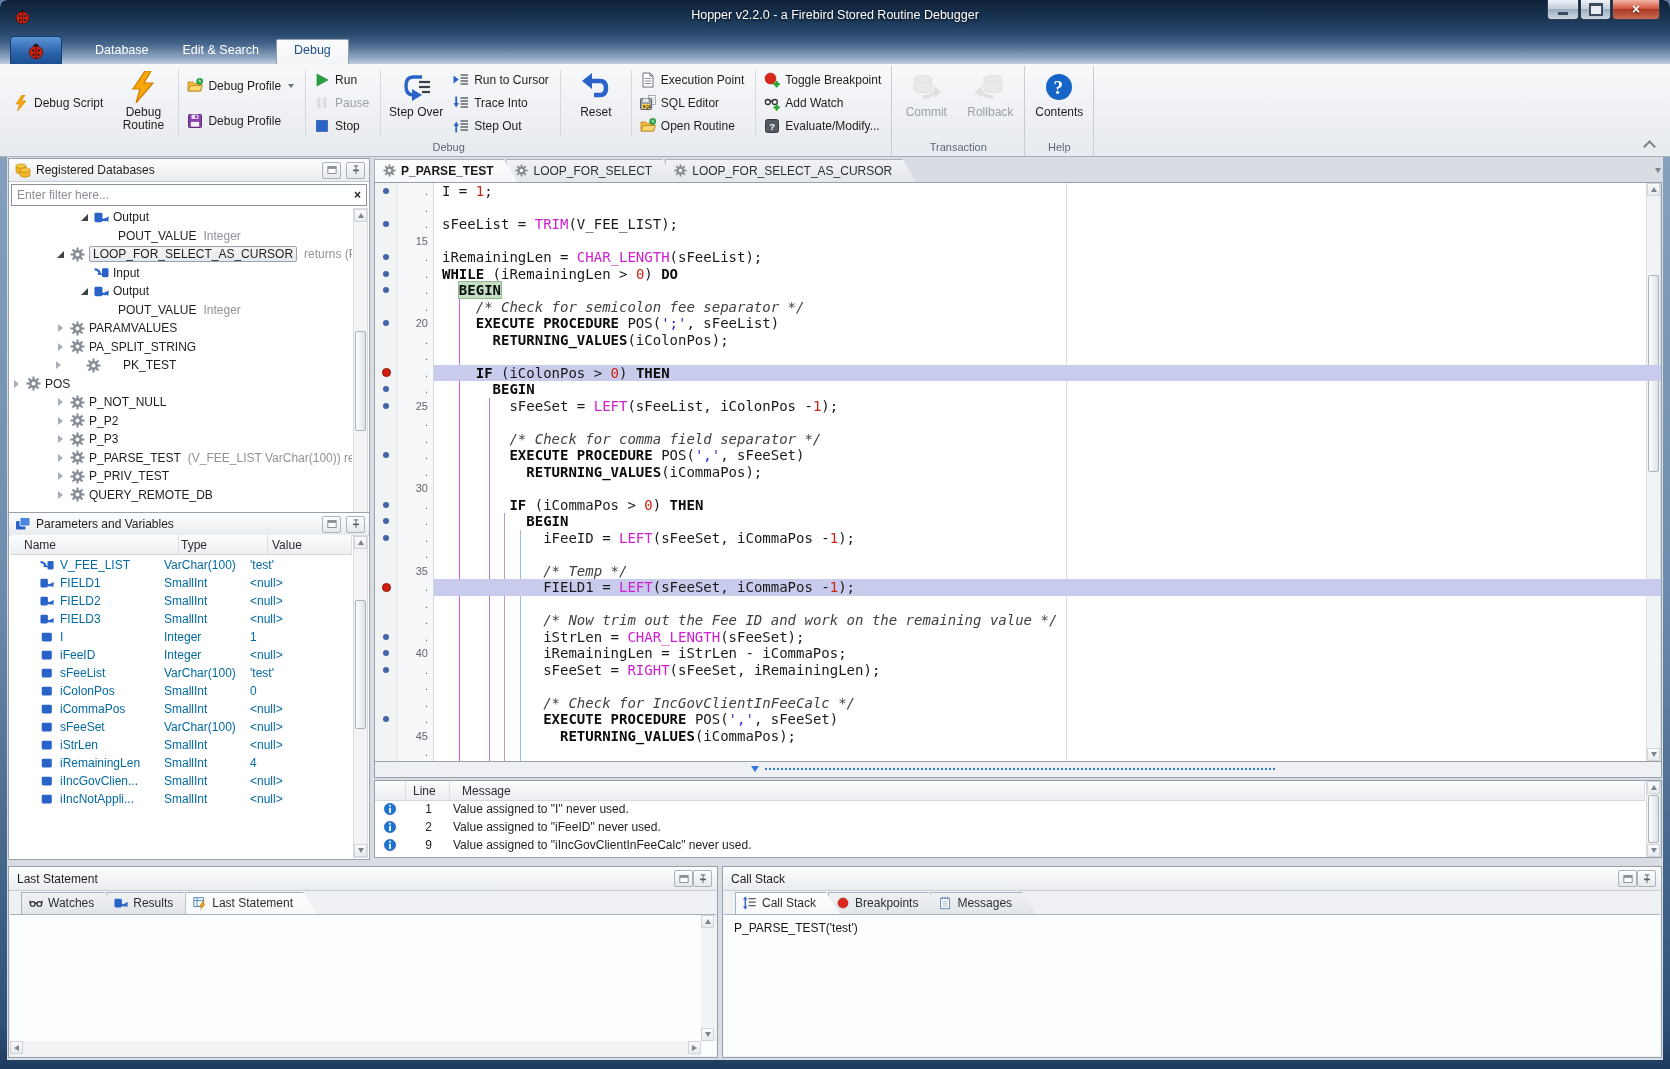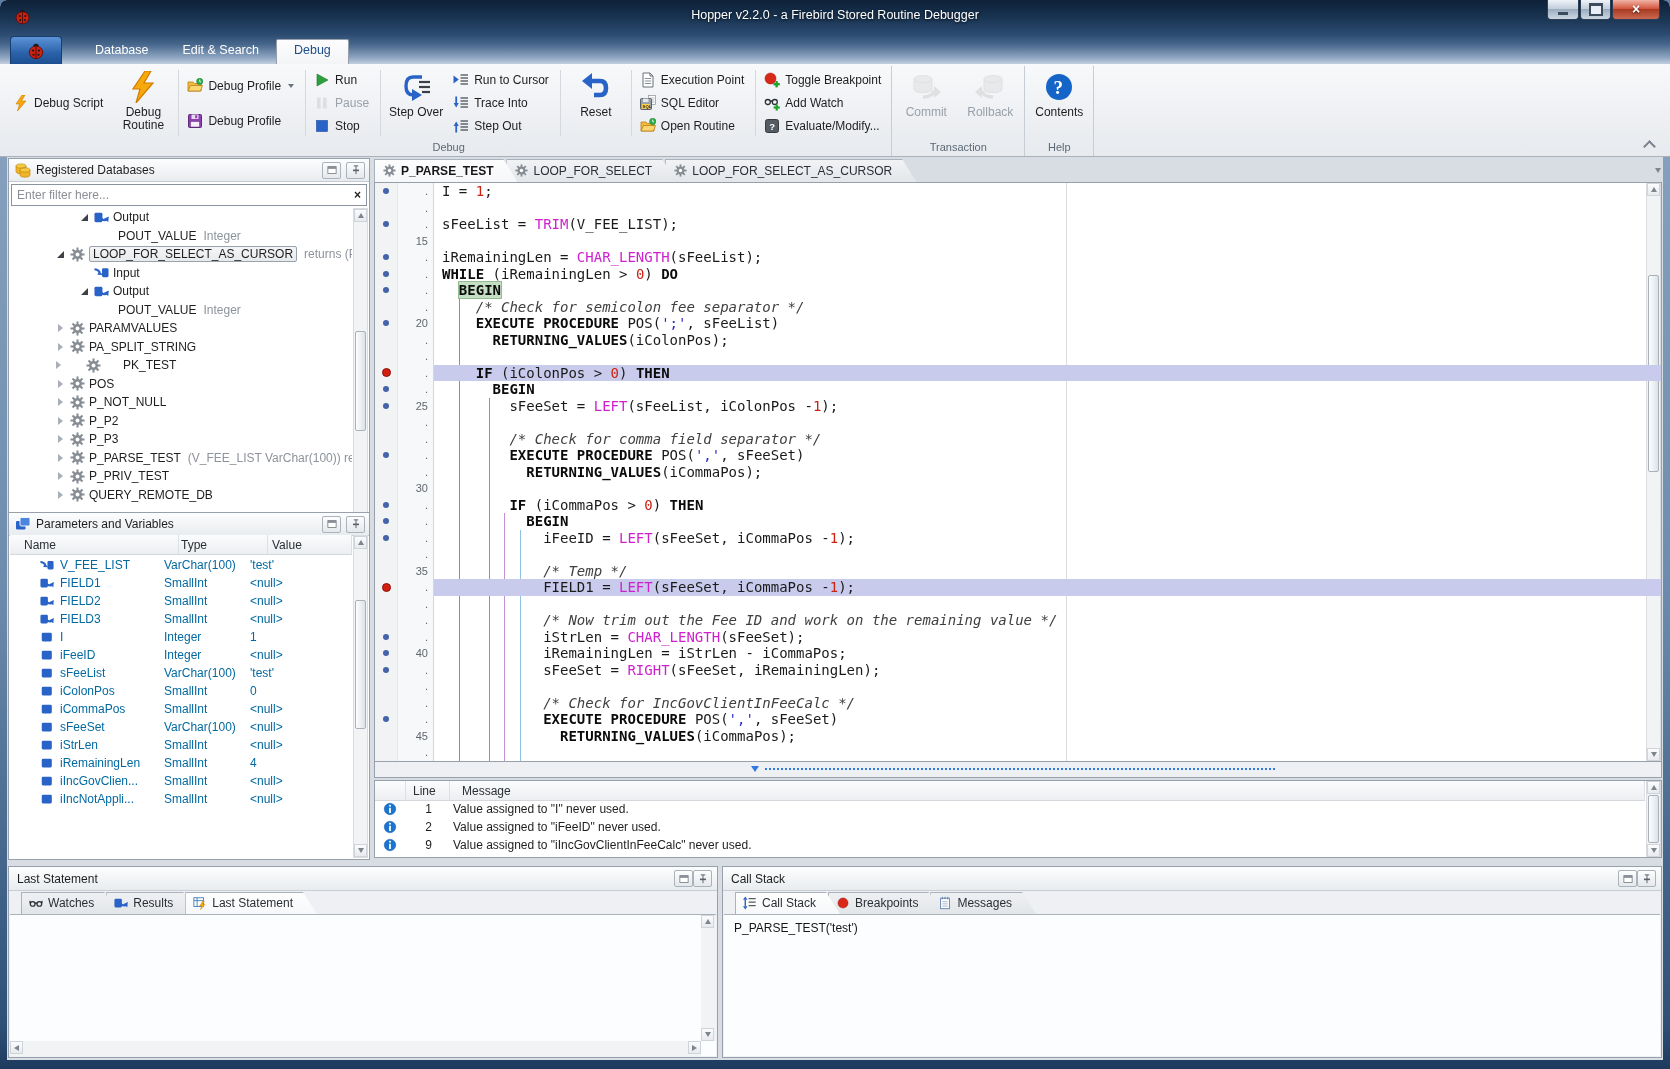--- a/index.html
+++ b/index.html
@@ -696,21 +696,21 @@
           </svg>
           <span class="tlab">PA_SPLIT_STRING</span>
         </div>
         <div class="trow" style="padding-left: 42px; gap: 18px;">
           <span class="exp closed"></span>
           <svg width="15" height="15" class="ic">
             <use href="#sym-gear"></use>
           </svg>
           <span class="tlab">PK_TEST</span>
         </div>
-        <div class="trow" style="padding-left: 44px;">
+        <div class="trow" style="">
           <span class="exp closed"></span>
           <svg width="15" height="15" class="ic">
             <use href="#sym-gear"></use>
           </svg>
           <span class="tlab">POS</span>
         </div>
         <div class="trow" style="padding-left: 44px;">
           <span class="exp closed"></span>
           <svg width="15" height="15" class="ic">
             <use href="#sym-gear"></use>

